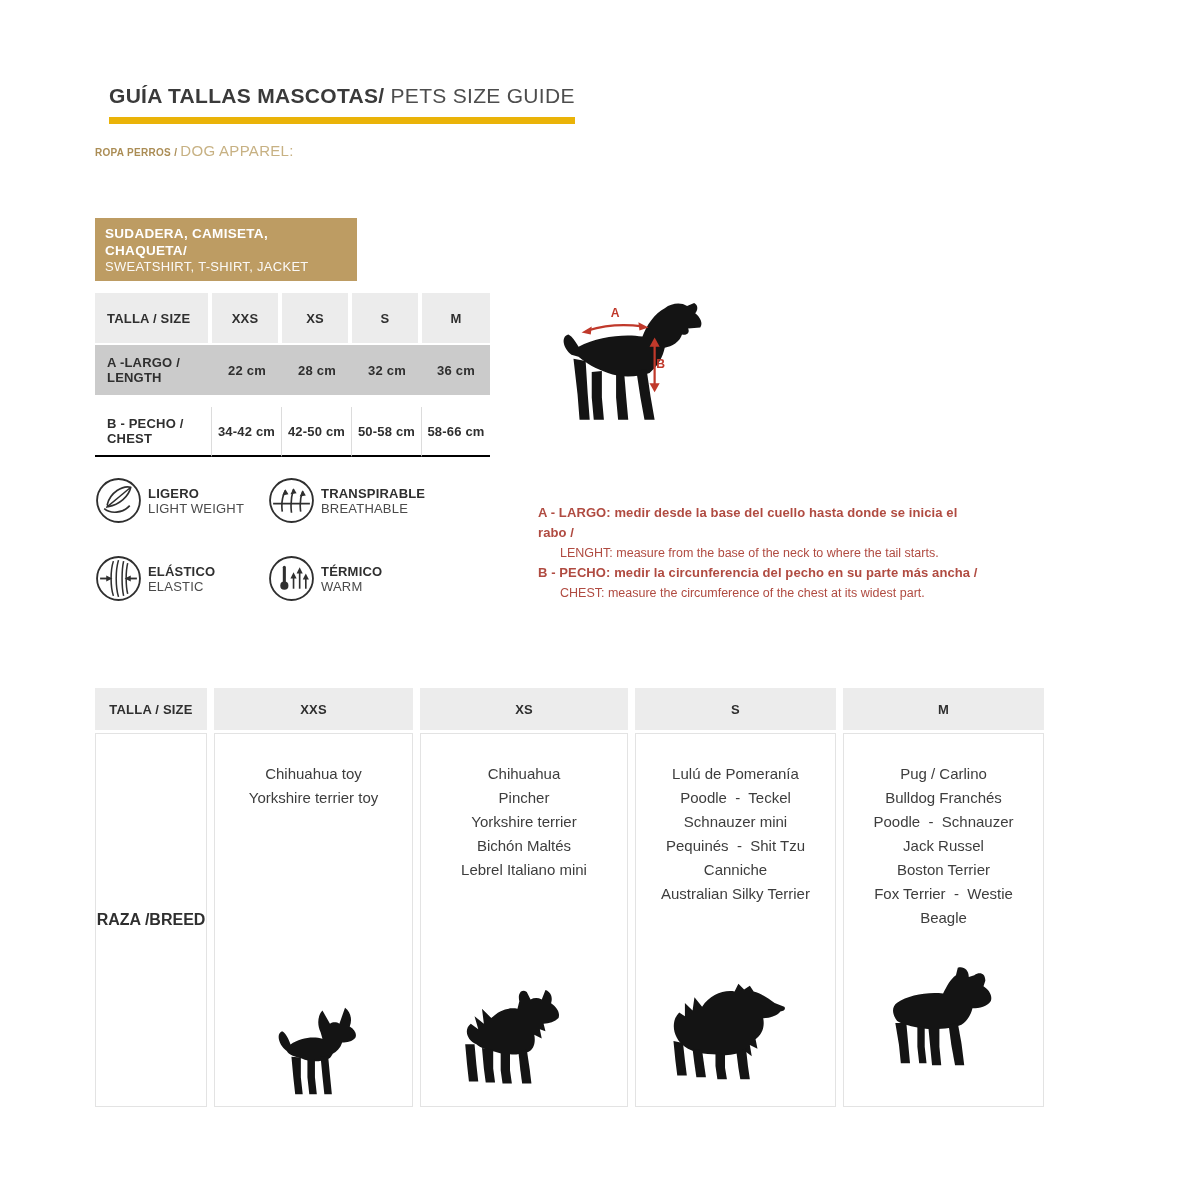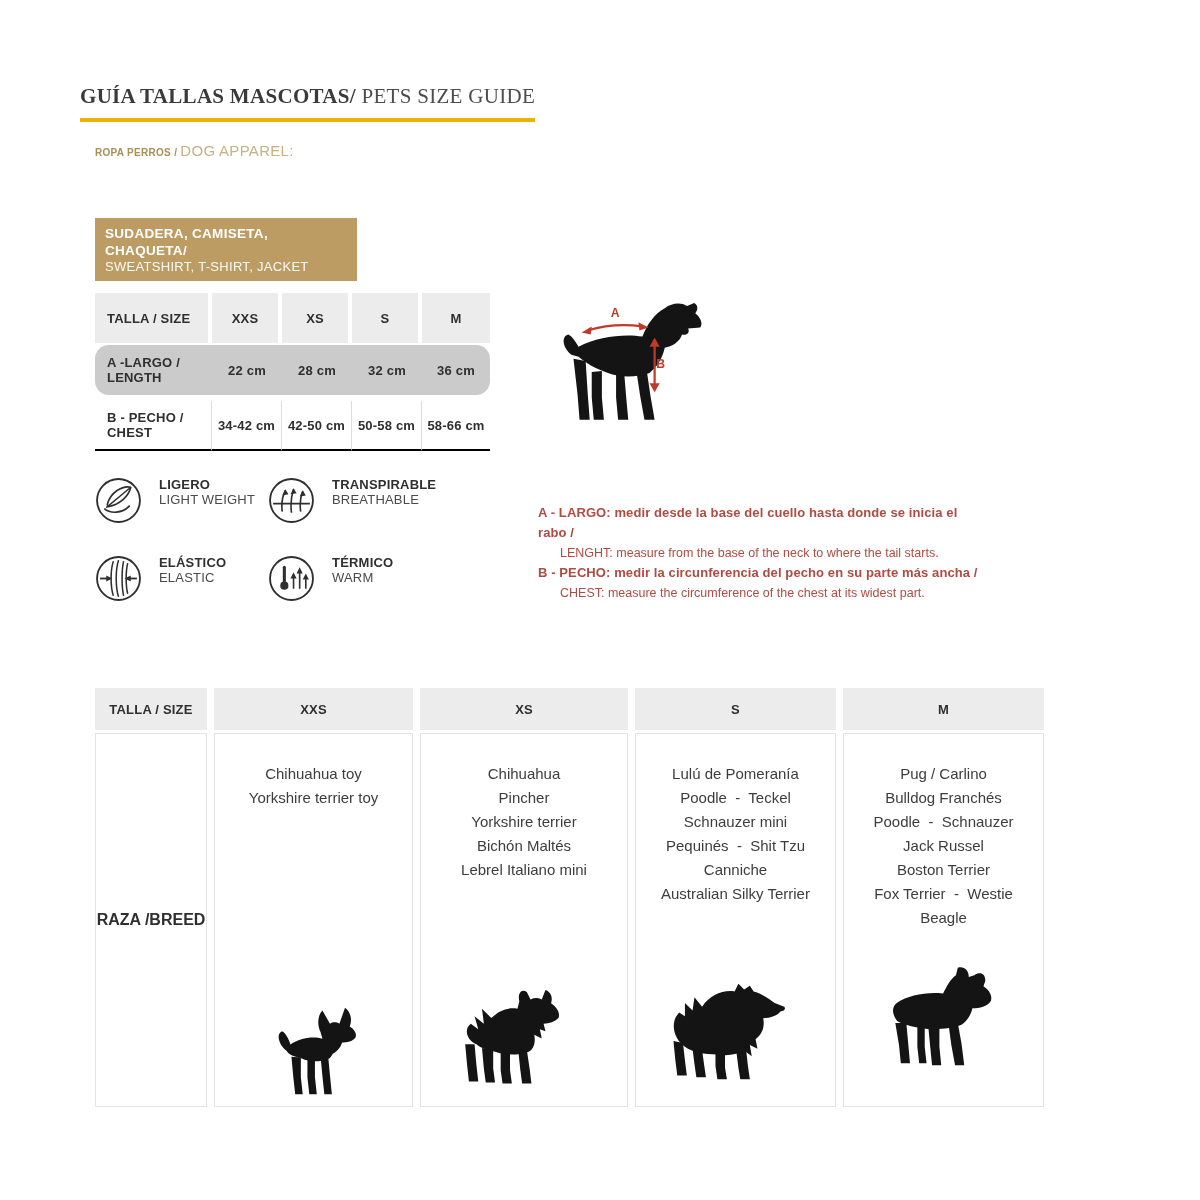--- a/index.html
+++ b/index.html
@@ -1,56 +1,56 @@
 <!DOCTYPE html>
 <html><head>
 <meta charset="utf-8">
 <style>
   * { margin:0; padding:0; box-sizing:border-box; }
   html,body { background:#ffffff; }
   body { font-family:"Liberation Sans", sans-serif; color:#3b3b3b; }
   .page { position:relative; width:1200px; height:1200px; background:#fff; overflow:hidden; }
 
   
-  .title-block { position:absolute; left:80px; top:84px; padding-bottom:9px;
-                 border-bottom:4px solid #eab308; white-space:nowrap;font-family:Liberation Serif, serif; }
+  .title-block { position:absolute; left:109px; top:84px; padding-bottom:9px;
+                 border-bottom:7px solid #eab308; white-space:nowrap; }
   .title-es { font-size:21px; font-weight:bold; letter-spacing:.3px; color:#3a3a3a; }
   .title-en { font-size:21px; font-weight:normal; letter-spacing:.3px; color:#4d4d4d; }
 
   .subtitle-block { position:absolute; left:95px; top:142px; white-space:nowrap; }
   .subtitle-es { font-size:10px; font-weight:bold; color:#ab8d55; letter-spacing:.3px; }
   .subtitle-en { font-size:15px; font-weight:normal; color:#c7b183; letter-spacing:.3px; }
 
   
   .banner { position:absolute; left:95px; top:218px; width:262px; min-height:47px;
             background:#bd9c63; color:#fff; padding:7px 10px 6px 10px; }
   .banner-line1 { font-size:13.5px; font-weight:bold; letter-spacing:.3px; line-height:17px; }
   .banner-line2 { font-size:13px; font-weight:normal; letter-spacing:.3px; line-height:16px; opacity:.95; }
 
   
   .size-table { position:absolute; left:95px; top:293px; width:395px; }
   .st-row { display:grid; grid-template-columns:117px 70px 70px 70px 68px; height:50px; }
   .st-header { margin-bottom:2px; }
   .st-header .st-cell { background:#ececec; border-right:4px solid #fff; }
   .st-header .st-cell:last-child { border-right:none; }
-  .st-rowA { background:#cbcbcb; margin-bottom:6px;border-radius:14px; }
+  .st-rowA { background:#cbcbcb; margin-bottom:12px; }
   .st-rowB { background:#fff; }
   .st-rowB .st-cell { border-right:1px solid #dcdcdc; border-bottom:2px solid #000000; }
   .st-rowB .st-cell:last-child { border-right:none; }
   .st-cell { display:flex; align-items:center; justify-content:center;
              font-size:13px; font-weight:bold; color:#2f2f2f; letter-spacing:.2px; }
   .st-cell.label { justify-content:flex-start; padding-left:12px; }
 
   
   .diagram { position:absolute; left:556px; top:298px; }
 
   
   .features { position:absolute; left:95px; top:477px; display:grid;
               grid-template-columns:173px 200px; grid-row-gap:31px; }
-  .feature { display:flex; gap:17px; }
+  .feature { display:flex; align-items:center; gap:6px; }
   .feature-text .es { font-size:13px; font-weight:bold; color:#2f2f2f; letter-spacing:.2px; }
   .feature-text .en { font-size:13px; font-weight:normal; color:#4a4a4a; letter-spacing:.2px; }
   .ficon { flex:0 0 auto; }
 
   
   .notes { position:absolute; left:538px; top:503px; width:440px; color:#b04b41; }
   .note-bold { font-size:13px; font-weight:bold; line-height:20px; letter-spacing:.1px; }
   .note-normal { font-size:12.5px; font-weight:normal; line-height:20px; margin-left:22px; }
 
   

